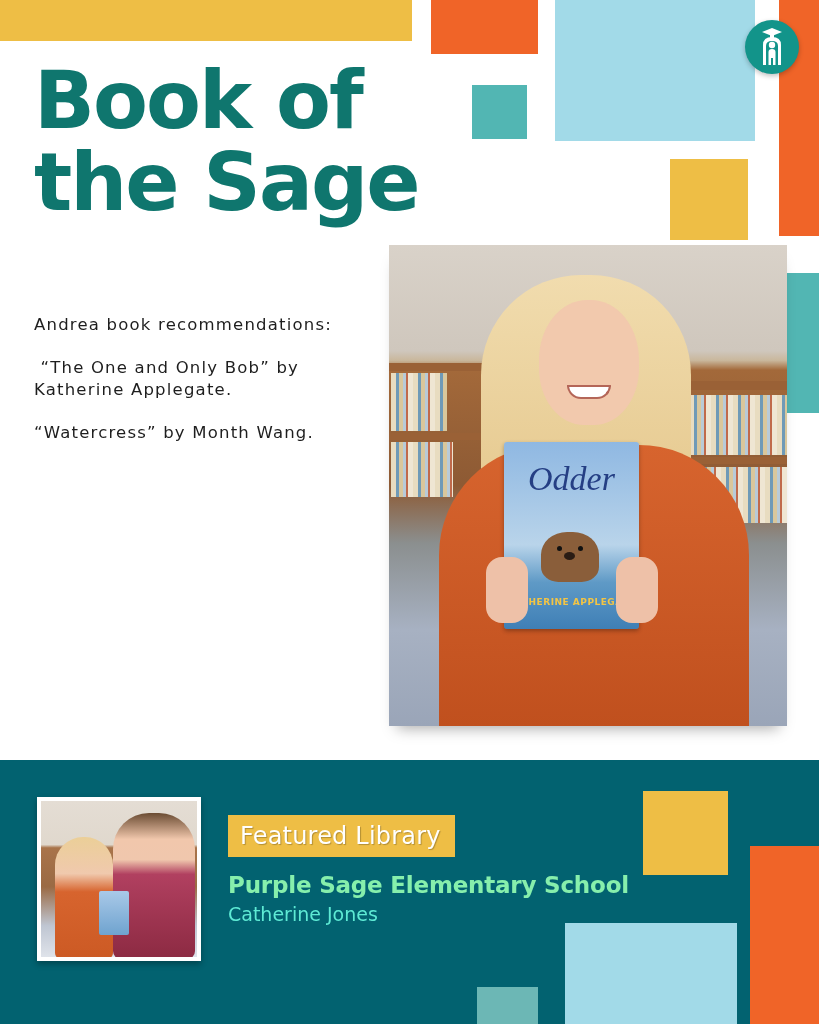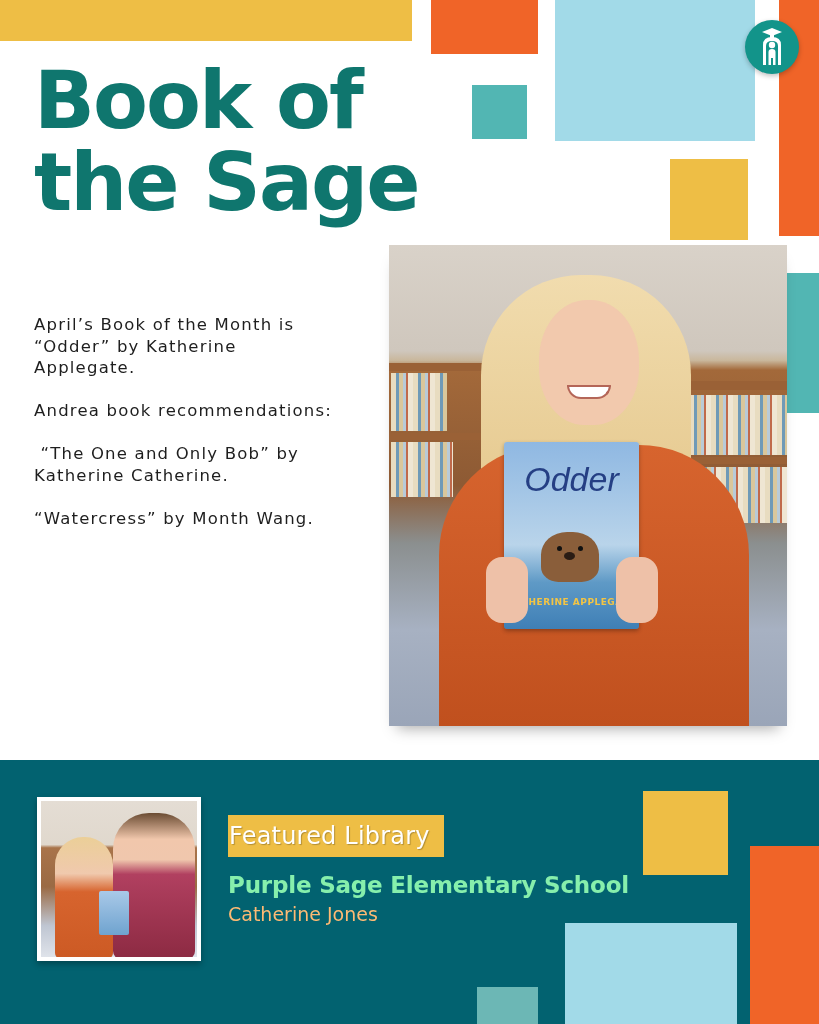--- a/index.html
+++ b/index.html
@@ -40,21 +40,21 @@
                background: linear-gradient(180deg, #f1dcae, #e2c385); }
   .girl-face { position: absolute; left: 150px; top: 55px; width: 100px; height: 125px; border-radius: 48% 48% 45% 45%;
                background: #f2c9ad; }
   .girl-smile { position: absolute; left: 178px; top: 140px; width: 44px; height: 14px; border-radius: 0 0 22px 22px; background: #ffffff; border: 2px solid #b46658; }
   .hoodie { position: absolute; left: 50px; top: 200px; width: 310px; height: 281px; border-radius: 110px 110px 0 0;
             background: linear-gradient(180deg, #d7642e, #c0501e); }
   .book { position: absolute; left: 115px; top: 197px; width: 135px; height: 187px; border-radius: 3px;
           background: linear-gradient(180deg, #8fb8e2 0%, #b9d4ea 55%, #5f9ac6 75%, #3f7fb6 100%);
           box-shadow: 0 2px 4px rgba(0,0,0,0.3); }
   .book-title { position: absolute; left: 0; right: 0; top: 18px; text-align: center;
-                font-family: Liberation Sans, sans-serif; font-style: italic; font-size: 34px; color: #253f84; }
+                font-family: Liberation Serif, serif; font-style: italic; font-size: 34px; color: #253f84; }
   .otter { position: absolute; left: 37px; top: 90px; width: 58px; height: 50px; border-radius: 45% 45% 30% 30%; background: #8a5e3a; }
   .otter-eye-l, .otter-eye-r { position: absolute; top: 14px; width: 5px; height: 5px; border-radius: 50%; background: #111; }
   .otter-eye-l { left: 16px; } .otter-eye-r { left: 37px; }
   .otter-nose { position: absolute; left: 23px; top: 20px; width: 11px; height: 8px; border-radius: 50%; background: #2a1c14; }
   .book-author { position: absolute; left: 0; right: 0; top: 155px; text-align: center; font-size: 9px; font-weight: bold; color: #f2c445; letter-spacing: 0.5px; }
   .hand-l, .hand-r { position: absolute; top: 312px; width: 42px; height: 66px; border-radius: 16px; background: #eec1a8; }
   .hand-l { left: 97px; } .hand-r { left: 227px; }
 
   
   .band { left: 0; top: 760px; width: 819px; height: 264px; background: #026270; overflow: hidden; }
@@ -66,27 +66,27 @@
   .thumb { left: 37px; top: 37px; width: 164px; height: 164px; background: #ffffff; padding: 4px;
            box-shadow: 0 3px 6px rgba(0,0,0,0.3); }
   .thumb-inner { position: relative; width: 100%; height: 100%; overflow: hidden;
                  background: linear-gradient(180deg, #e4ddd4 0%, #e0d8cd 28%, #a9744a 30%, #9a6a44 55%, #bfc6d2 80%, #dfe3ea 100%); }
   .t-girl { position: absolute; left: 14px; top: 36px; width: 58px; height: 122px; border-radius: 28px 28px 6px 6px;
             background: linear-gradient(180deg, #ebcf98 0%, #f0c9ad 30%, #d7642e 45%, #cc5a24 100%); }
   .t-woman { position: absolute; left: 72px; top: 12px; width: 82px; height: 146px; border-radius: 36px 36px 8px 8px;
              background: linear-gradient(180deg, #6b4c33 0%, #f1c7ac 18%, #f0c7ad 32%, #b14060 42%, #8c2a42 100%); }
   .t-book { position: absolute; left: 58px; top: 90px; width: 30px; height: 44px; background: linear-gradient(180deg,#a9c9e8,#6fa3cf); border-radius: 2px; }
 
-  .featured-tag { left: 228px; top: 55px; height: 42px; padding: 0 14px 0 1px; background: #eebe45;
+  .featured-tag { left: 228px; top: 55px; height: 42px; padding: 0 14px 0 12px; background: #eebe45;
                   display: flex; align-items: center; }
   .featured-tag span { font-family: "DejaVu Sans", sans-serif; font-size: 24px; color: #ffffff;
                        text-shadow: 1px 1px 1px rgba(0,0,0,0.25); letter-spacing: 0.2px; }
   .school-name { left: 228px; top: 112px; font-family: "DejaVu Sans", sans-serif; font-weight: bold;
                  font-size: 23px; color: #86efac; letter-spacing: -0.2px; }
-  .librarian { left: 228px; top: 143px; font-family: "DejaVu Sans", sans-serif; font-size: 19px; color: #fdba74; }
+  .librarian { left: 228px; top: 143px; font-family: "DejaVu Sans", sans-serif; font-size: 19px; color: #5eead4; }
 </style>
 </head>
 <body>
 
 <div class="block b-yellow-top"></div>
 <div class="block b-orange-top"></div>
 <div class="block b-teal-small"></div>
 <div class="block b-blue-top"></div>
 <div class="block b-orange-right"></div>
 <div class="block b-yellow-mid"></div>
@@ -101,26 +101,23 @@
     <path d="M11.5 38 L11.5 25 Q11.5 22 15 22 Q18.5 22 18.5 25 L18.5 38 L16 38 L16 31 L14 31 L14 38 Z" fill="#ffffff"></path>
   </svg>
 </div>
 
 <div class="abs title">
   <div>Book of</div>
   <div>the Sage</div>
 </div>
 
 <div class="abs body-text">
-  <p>April’s Book of the Month is
-“Odder” by Katherine
-Applegate.</p>
   <p>Andrea book recommendations:</p>
   <p> “The One and Only Bob” by
-Katherine Catherine.</p>
+Katherine Applegate.</p>
   <p>“Watercress” by Month Wang.</p>
 </div>
 
 <div class="abs photo">
   <div class="shelf" style="left:0;top:118px;width:140px;height:8px;"></div>
   <div class="books" style="left:2px;top:128px;width:56px;height:58px;"></div>
   <div class="shelf" style="left:0;top:188px;width:110px;height:7px;"></div>
   <div class="books" style="left:2px;top:197px;width:62px;height:55px;"></div>
   <div class="shelf" style="left:290px;top:136px;width:108px;height:9px;"></div>
   <div class="books" style="left:300px;top:150px;width:98px;height:60px;"></div>

